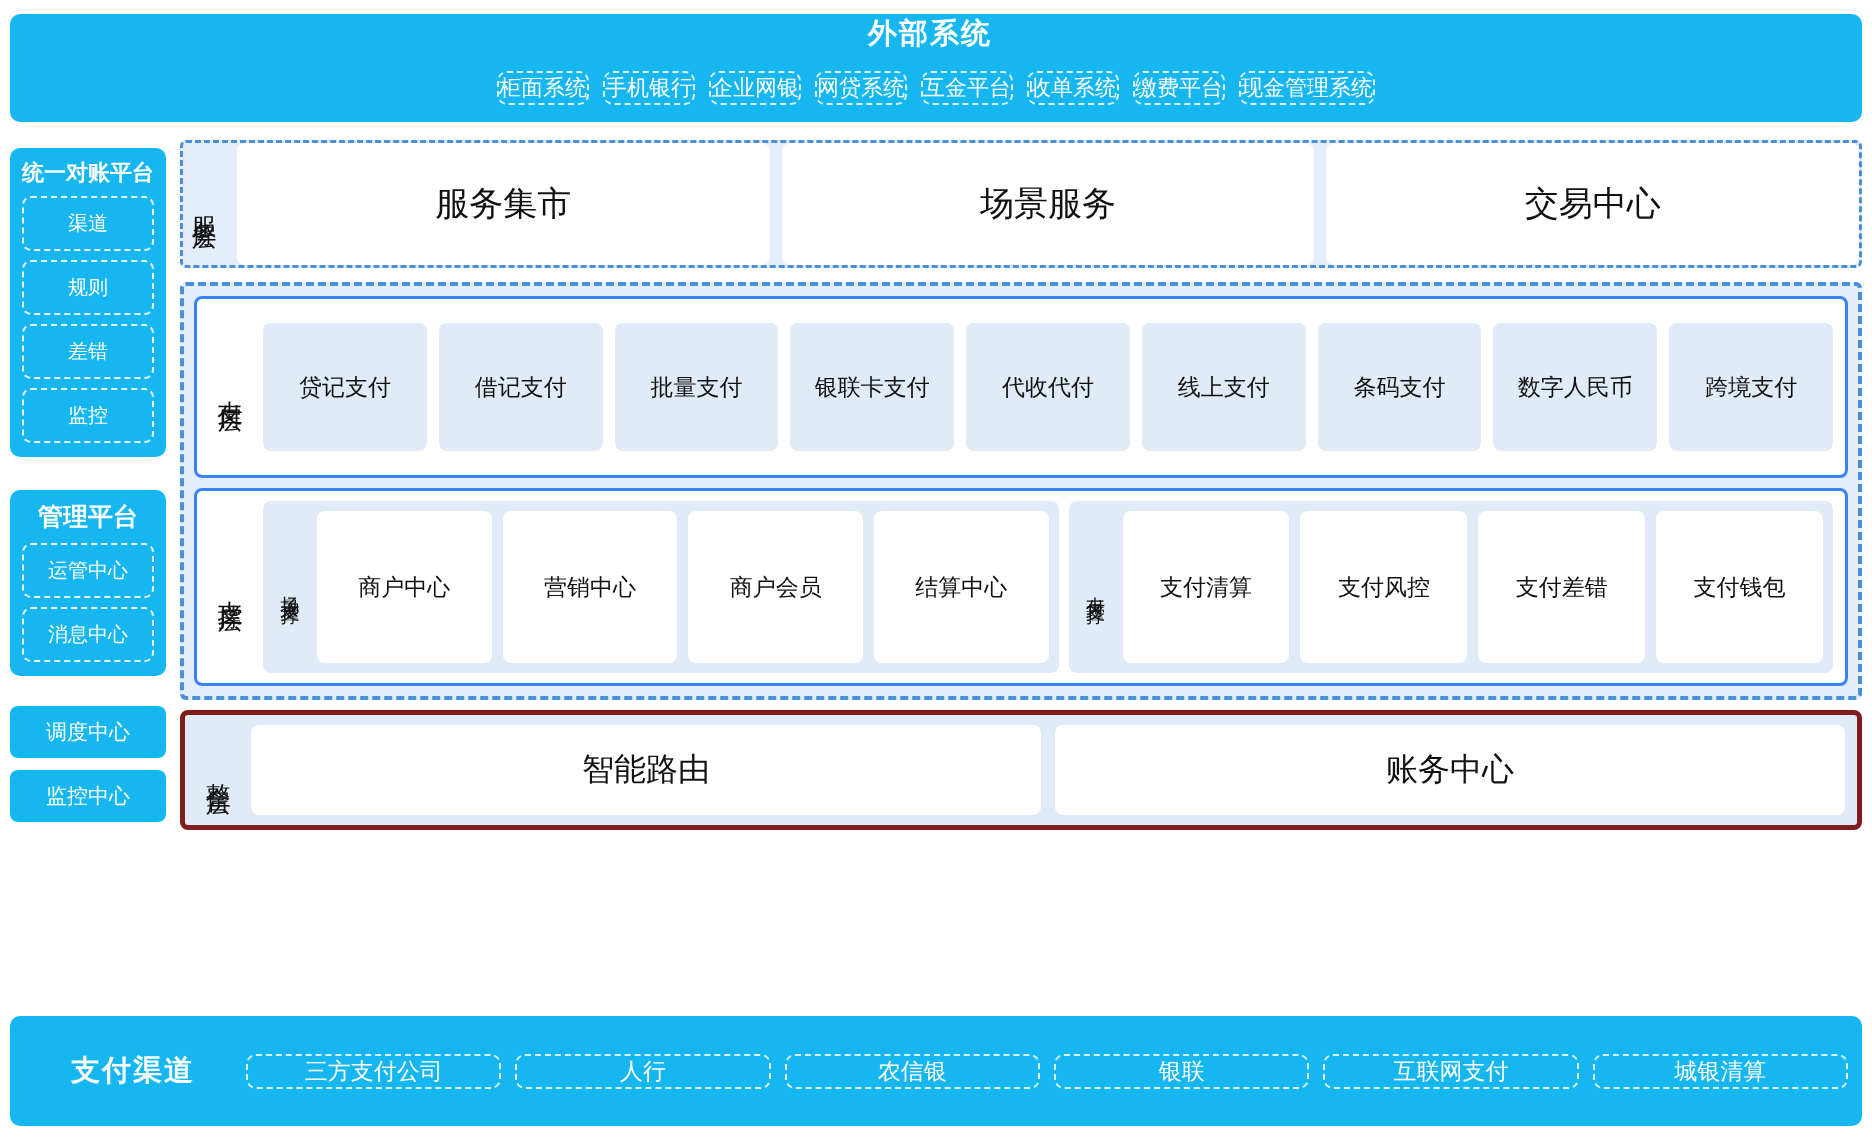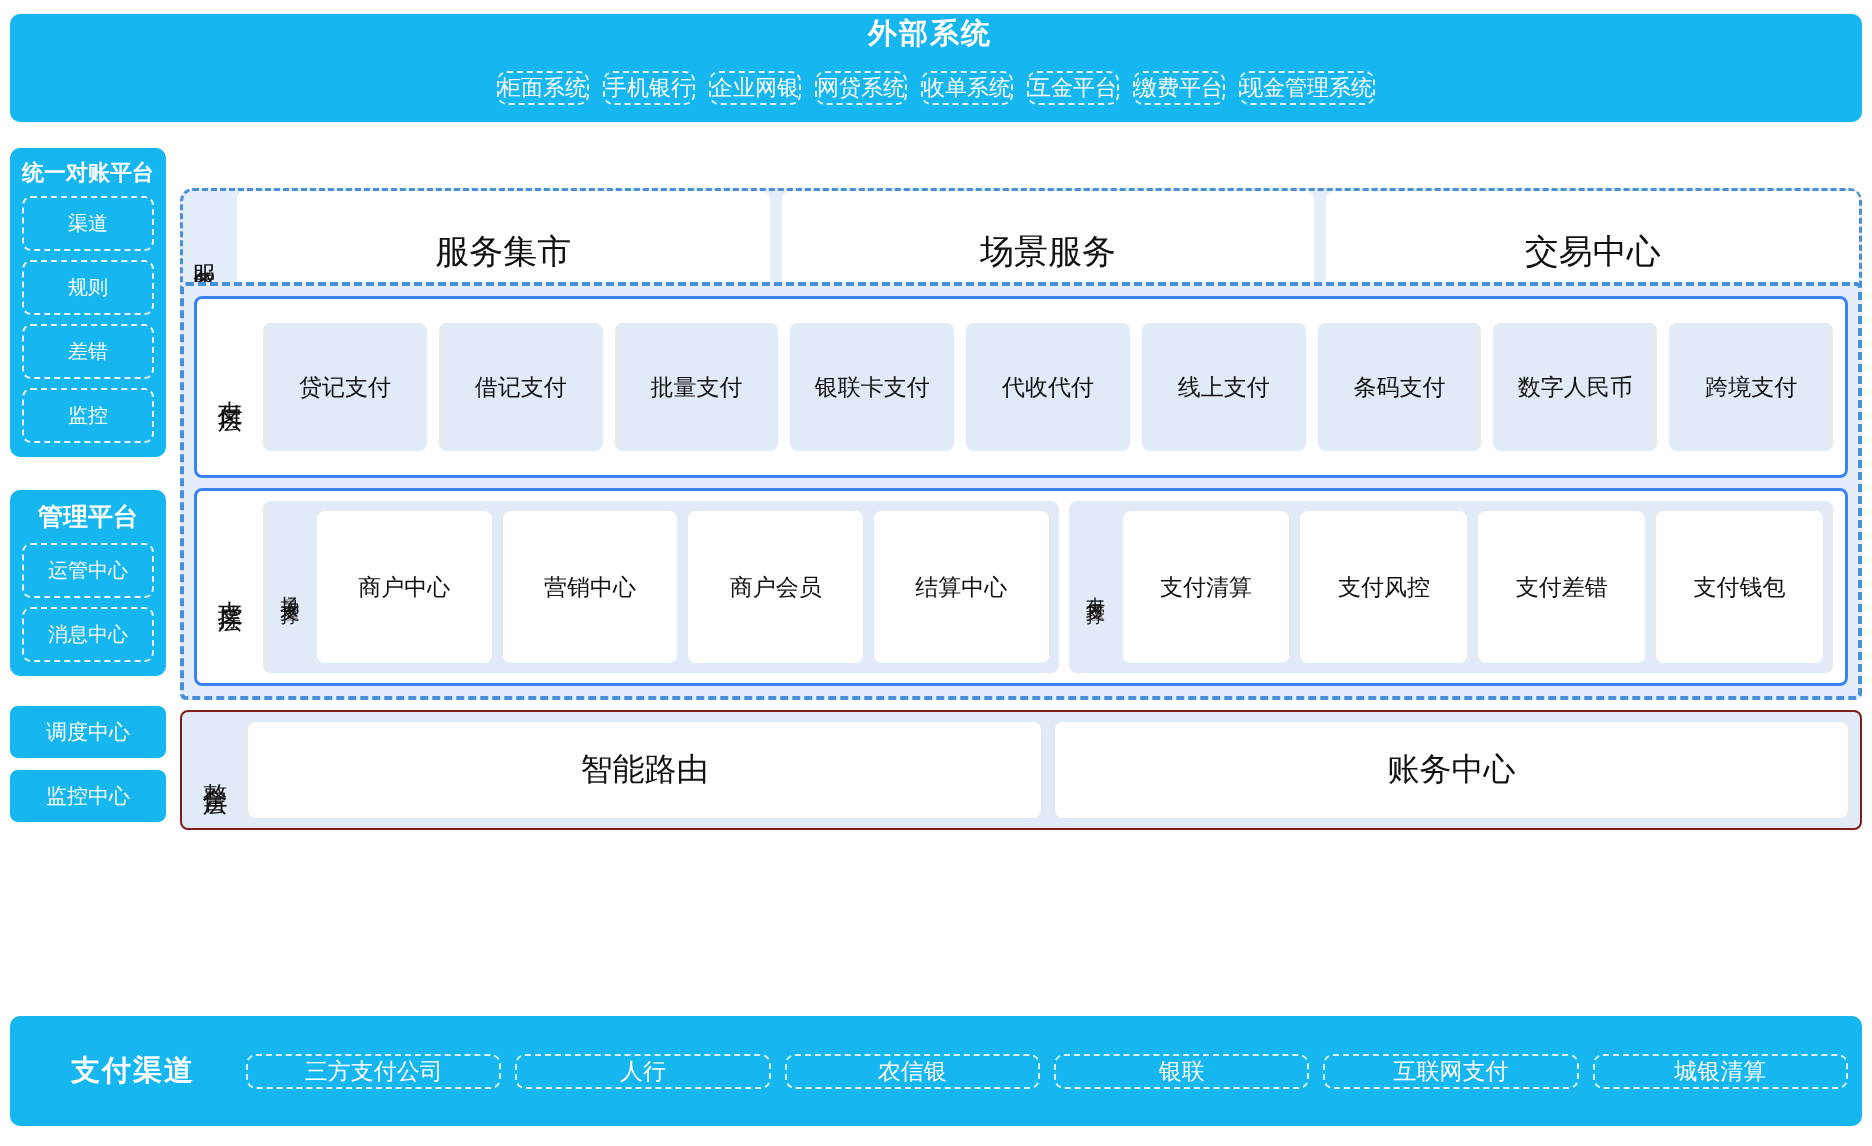--- a/index.html
+++ b/index.html
@@ -120,23 +120,22 @@
   #main-region {
     position: absolute;
     left: 180px;
     right: 10px;
     top: 140px;
     height: 860px;
   }
 
   .dash-wrap {
     border: 3px dashed #4a90d9;
-    border-radius: 13px;
+    border-radius: 6px;
     background: #e4eefa;
-    margin-top: 48px;
   }
 
   .layer-row {
     display: flex;
     align-items: stretch;
     gap: 10px;
   }
   .layer-label {
     flex: 0 0 44px;
     writing-mode: vertical-rl;
@@ -242,43 +241,43 @@
     align-items: center;
     justify-content: center;
     font-size: 23px;
     color: #111111;
     white-space: nowrap;
   }
 
   
   #integration-layer {
     position: absolute; left: 0; right: 0; top: 570px; height: 120px;
-    border: 2px solid #7f1d1d;
+    border: 5px solid #7f1d1d;
     border-radius: 8px;
     background: #e1ebf7;
     padding: 10px 12px;
   }
   #integration-layer .layer-row { height: 100%; }
   #integration-layer .cards { display: flex; flex: 1 1 auto; gap: 14px; }
   #integration-layer .white-card { flex: 1 1 0; font-size: 32px; }
 </style>
 </head>
 <body>
 
 <div id="page">
 
   <div class="cyan-band" id="external-band">
     <div class="band-title">外部系统</div>
     <div class="band-items">
       <div class="dash-chip">柜面系统</div>
       <div class="dash-chip">手机银行</div>
       <div class="dash-chip">企业网银</div>
       <div class="dash-chip">网贷系统</div>
+      <div class="dash-chip">互金平台</div>
       <div class="dash-chip">收单系统</div>
-      <div class="dash-chip">互金平台</div>
       <div class="dash-chip">缴费平台</div>
       <div class="dash-chip">现金管理系统</div>
     </div>
   </div>
 
   <div class="side-card" id="recon-card">
     <div class="side-title">统一对账平台</div>
     <div class="side-chip">渠道</div>
     <div class="side-chip">规则</div>
     <div class="side-chip">差错</div>

